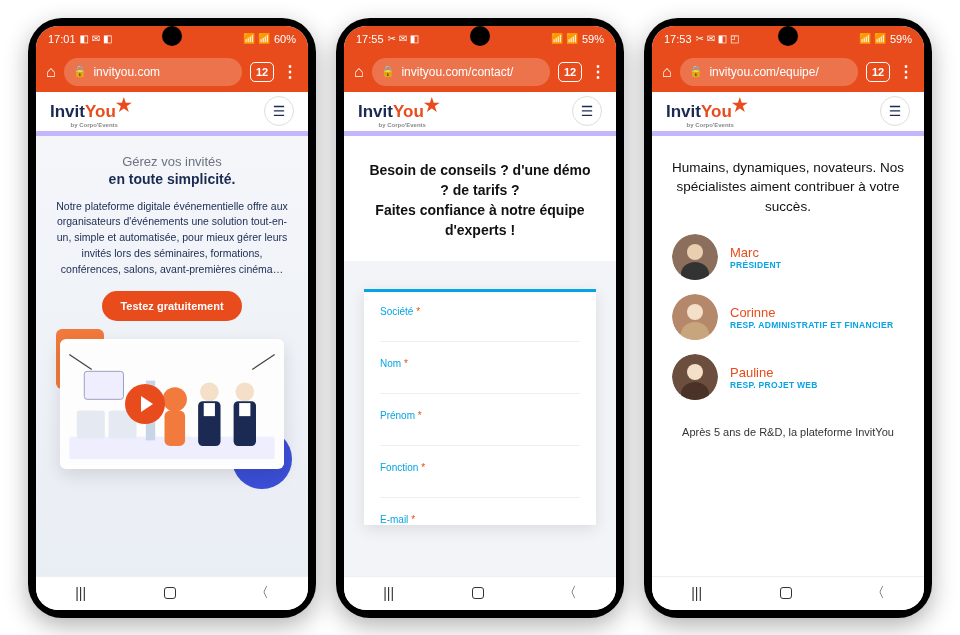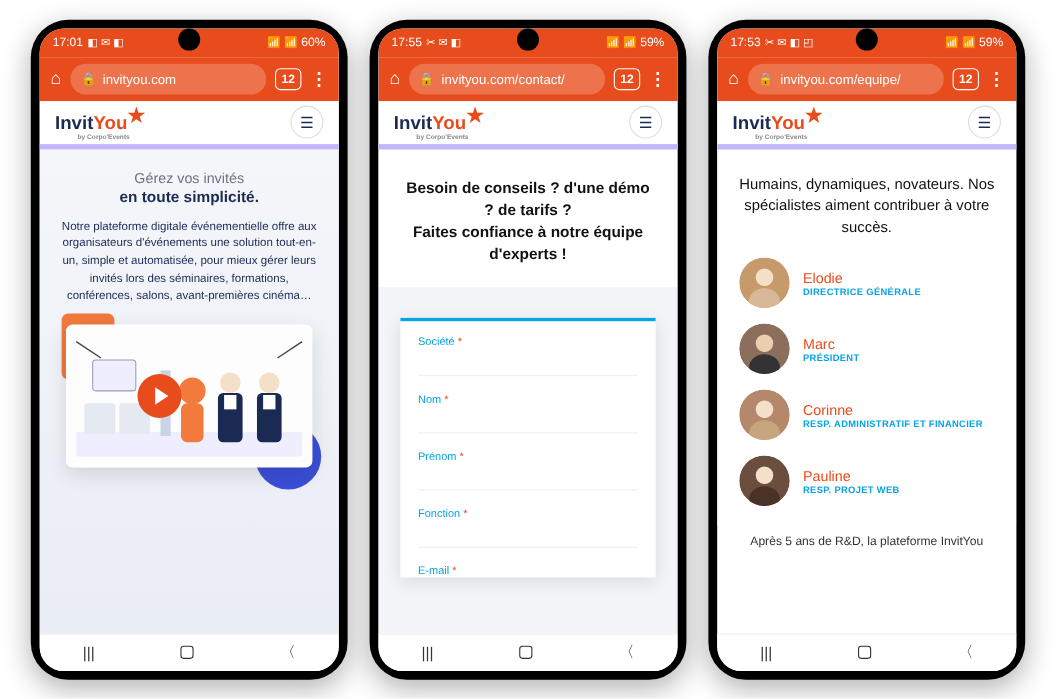--- a/index.html
+++ b/index.html
@@ -285,20 +285,21 @@
           <span class="you">You</span>
           <span class="star">★</span>
         <span class="sub">by Corpo'Events</span>
       </div>
       <div class="menu-btn">☰</div>
     </div>
     <div class="content hero">
       <h2>Gérez vos invités</h2>
       <h3>en toute simplicité.</h3>
       <p>Notre plateforme digitale événementielle offre aux organisateurs d'événements une solution tout-en-un, simple et automatisée, pour mieux gérer leurs invités lors des séminaires, formations, conférences, salons, avant-premières cinéma…</p>
+      <span class="cta">Testez gratuitement</span>
       <div class="illus">
         <div class="illus-orange"></div>
         <div class="illus-card">
           <svg viewBox="0 0 240 130">
             <rect x="0" y="0" width="240" height="130" fill="#fdfdfd"></rect>
             <rect x="10" y="100" width="220" height="24" fill="#eef" rx="2"></rect>
             <rect x="18" y="72" width="30" height="30" fill="#e5e9f2" rx="3"></rect>
             <rect x="52" y="72" width="30" height="30" fill="#e5e9f2" rx="3"></rect>
             <rect x="26" y="30" width="42" height="30" fill="#eef" stroke="#99b" rx="3"></rect>
             <rect x="92" y="40" width="10" height="64" fill="#c9d4e6"></rect>
@@ -425,31 +426,20 @@
       </div>
       <div class="menu-btn">☰</div>
     </div>
     <div class="content">
       <div class="team-head">
         <h2>Humains, dynamiques, novateurs. Nos spécialistes aiment contribuer à votre succès.</h2>
       </div>
       <div class="team-list">
         <div class="member">
           <svg class="avatar" viewBox="0 0 46 46">
-              <circle cx="23" cy="23" r="23" fill="#C79A6B"></circle>
-              <circle cx="23" cy="18" r="8" fill="#f4e0c8"></circle>
-              <ellipse cx="23" cy="40" rx="14" ry="12" fill="#d8b896"></ellipse>
-            </svg>
-          <div>
-            <div class="name">Elodie</div>
-            <div class="role">DIRECTRICE GÉNÉRALE</div>
-          </div>
-        </div>
-        <div class="member">
-          <svg class="avatar" viewBox="0 0 46 46">
               <circle cx="23" cy="23" r="23" fill="#8B6F5C"></circle>
               <circle cx="23" cy="18" r="8" fill="#e8cfb0"></circle>
               <ellipse cx="23" cy="40" rx="14" ry="12" fill="#333"></ellipse>
             </svg>
           <div>
             <div class="name">Marc</div>
             <div class="role">PRÉSIDENT</div>
           </div>
         </div>
         <div class="member">

